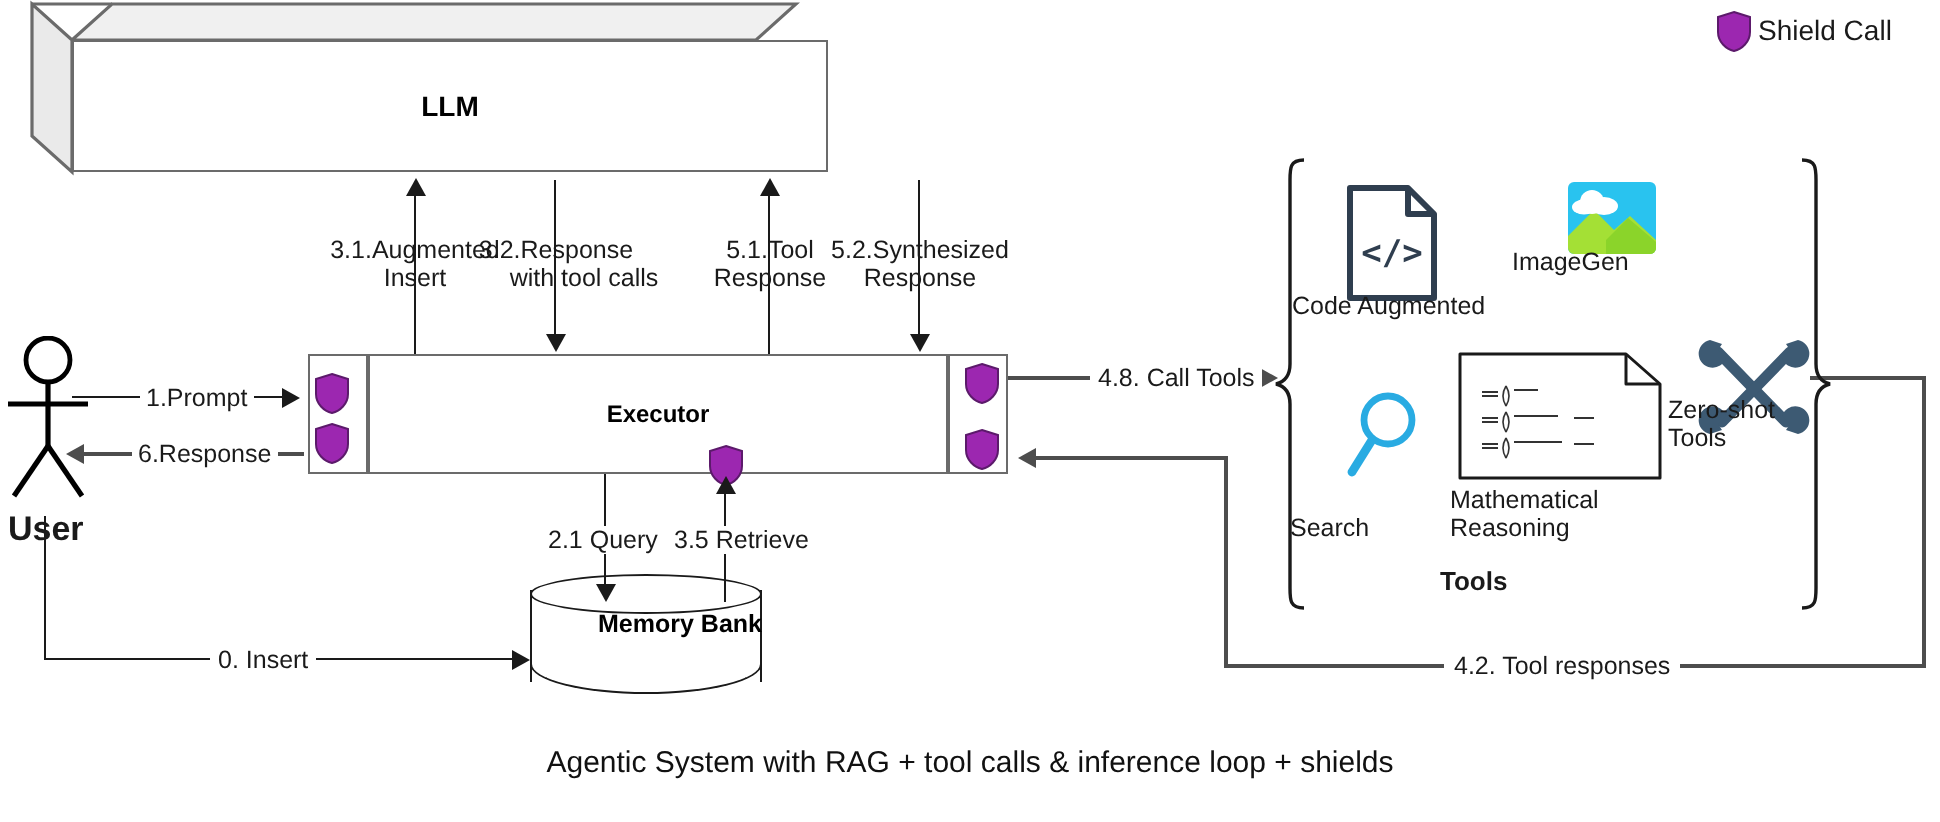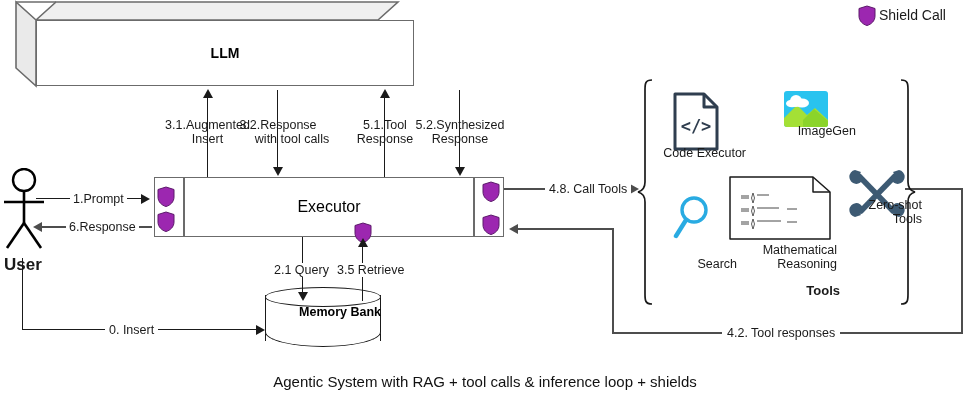--- a/index.html
+++ b/index.html
@@ -28,41 +28,41 @@
              background:#fff;border:1.8px solid #6b6b6b;box-sizing:border-box;}
   #llm-title{position:absolute;left:36px;top:20px;width:378px;height:66px;
              display:flex;align-items:center;justify-content:center;
              font-weight:bold;font-size:14px;}
 
   
   #executor{position:absolute;left:154px;top:177px;width:350px;height:60px;
             background:#fff;border:1.8px solid #6b6b6b;box-sizing:border-box;}
   #exec-title{position:absolute;left:0;top:0;width:100%;height:100%;
               display:flex;align-items:center;justify-content:center;
-              font-weight:normal;font-size:16px;}
+              font-weight:bold;font-size:12px;}
   .exec-div{position:absolute;top:0;width:1.8px;height:100%;background:#6b6b6b;}
 
   
   #membank{position:absolute;left:265px;top:287px;width:116px;height:62px;}
   #mb-body{position:absolute;left:0;top:8px;width:116px;height:46px;
            border-left:1.8px solid #1a1a1a;border-right:1.8px solid #1a1a1a;box-sizing:border-box;background:#fff;}
   #mb-bot{position:absolute;left:0;top:34px;width:116px;height:26px;
           border:1.8px solid #1a1a1a;border-top:none;border-radius:0 0 58px 58px/0 0 15px 15px;box-sizing:border-box;background:#fff;}
   #mb-top{position:absolute;left:0;top:0;width:116px;height:20px;
           border:1.8px solid #1a1a1a;border-radius:58px/10px;box-sizing:border-box;background:#fff;}
   #mb-title{position:absolute;left:0;top:18px;width:116px;text-align:right;font-weight:bold;font-size:12.5px;}
 
   
   .shield{position:absolute;width:18px;height:21px;}
 
   
   .brace{position:absolute;}
 
   
-  .tool-cap{position:absolute;text-align:right;font-size:12.5px;line-height:14px;color:#1a1a1a;}
+  .tool-cap{position:absolute;text-align:left;font-size:12.5px;line-height:14px;color:#1a1a1a;}
   #caption{position:absolute;left:0;top:373px;width:970px;text-align:center;font-size:15px;color:#111;}
   #legend-text{position:absolute;left:879px;top:7px;font-size:14px;color:#1a1a1a;}
 </style>
 </head>
 <body>
 
 <div id="llm-box">
   <svg width="400" height="92" style="position:absolute;left:0;top:0">
     <polygon points="36,20 56,2 398,2 378,20" fill="#f0f0f0" stroke="#6b6b6b" stroke-width="1.6"></polygon>
     <polygon points="36,20 16,2 16,68 36,86" fill="#eaeaea" stroke="#6b6b6b" stroke-width="1.6"></polygon>
@@ -168,21 +168,21 @@
 </svg>
 <svg class="brace" style="left:899px;top:78px" width="18" height="230">
   <path d="M2 2 C9 2 9 6 9 12 L9 104 C9 110 12 113 16 114 C12 115 9 118 9 124 L9 216 C9 222 9 226 2 226" fill="none" stroke="#1a1a1a" stroke-width="1.7"></path>
 </svg>
 
 <svg class="abs" style="left:672px;top:92px" width="48" height="60" viewBox="0 0 48 60">
   <path d="M3 2 H32 L45 15 V57 H3 Z" fill="#fff" stroke="#2f3e4f" stroke-width="3" stroke-linejoin="round"></path>
   <path d="M32 2 V15 H45" fill="none" stroke="#2f3e4f" stroke-width="3" stroke-linejoin="round"></path>
   <text x="24" y="40" font-family="DejaVu Sans Mono, monospace" font-size="17" font-weight="bold" fill="#2f3e4f" text-anchor="middle">&lt;/&gt;</text>
 </svg>
-<div class="tool-cap" style="left:646px;top:146px;width:100px">Code Executor</div>
+<div class="tool-cap" style="left:646px;top:146px;width:100px">Code Augmented</div>
 
 <svg class="abs" style="left:783px;top:90px" width="46" height="38" viewBox="0 0 46 38">
   <rect x="1" y="1" width="44" height="36" rx="3" fill="#29c3ef"></rect>
   <path d="M1 28 L14 15 L24 25 L32 18 L45 30 L45 34 A3 3 0 0 1 42 37 L4 37 A3 3 0 0 1 1 34 Z" fill="#a4e035"></path>
   <path d="M20 30 L31 19 L45 31 L45 34 A3 3 0 0 1 42 37 L20 37 Z" fill="#8bd42a"></path>
   <circle cx="13" cy="11" r="6" fill="#ffffff"></circle>
   <ellipse cx="19" cy="13" rx="7" ry="4.5" fill="#ffffff"></ellipse>
   <ellipse cx="9" cy="13.5" rx="6" ry="3.8" fill="#ffffff"></ellipse>
 </svg>
 <div class="tool-cap" style="left:756px;top:124px;width:100px">ImageGen</div>

